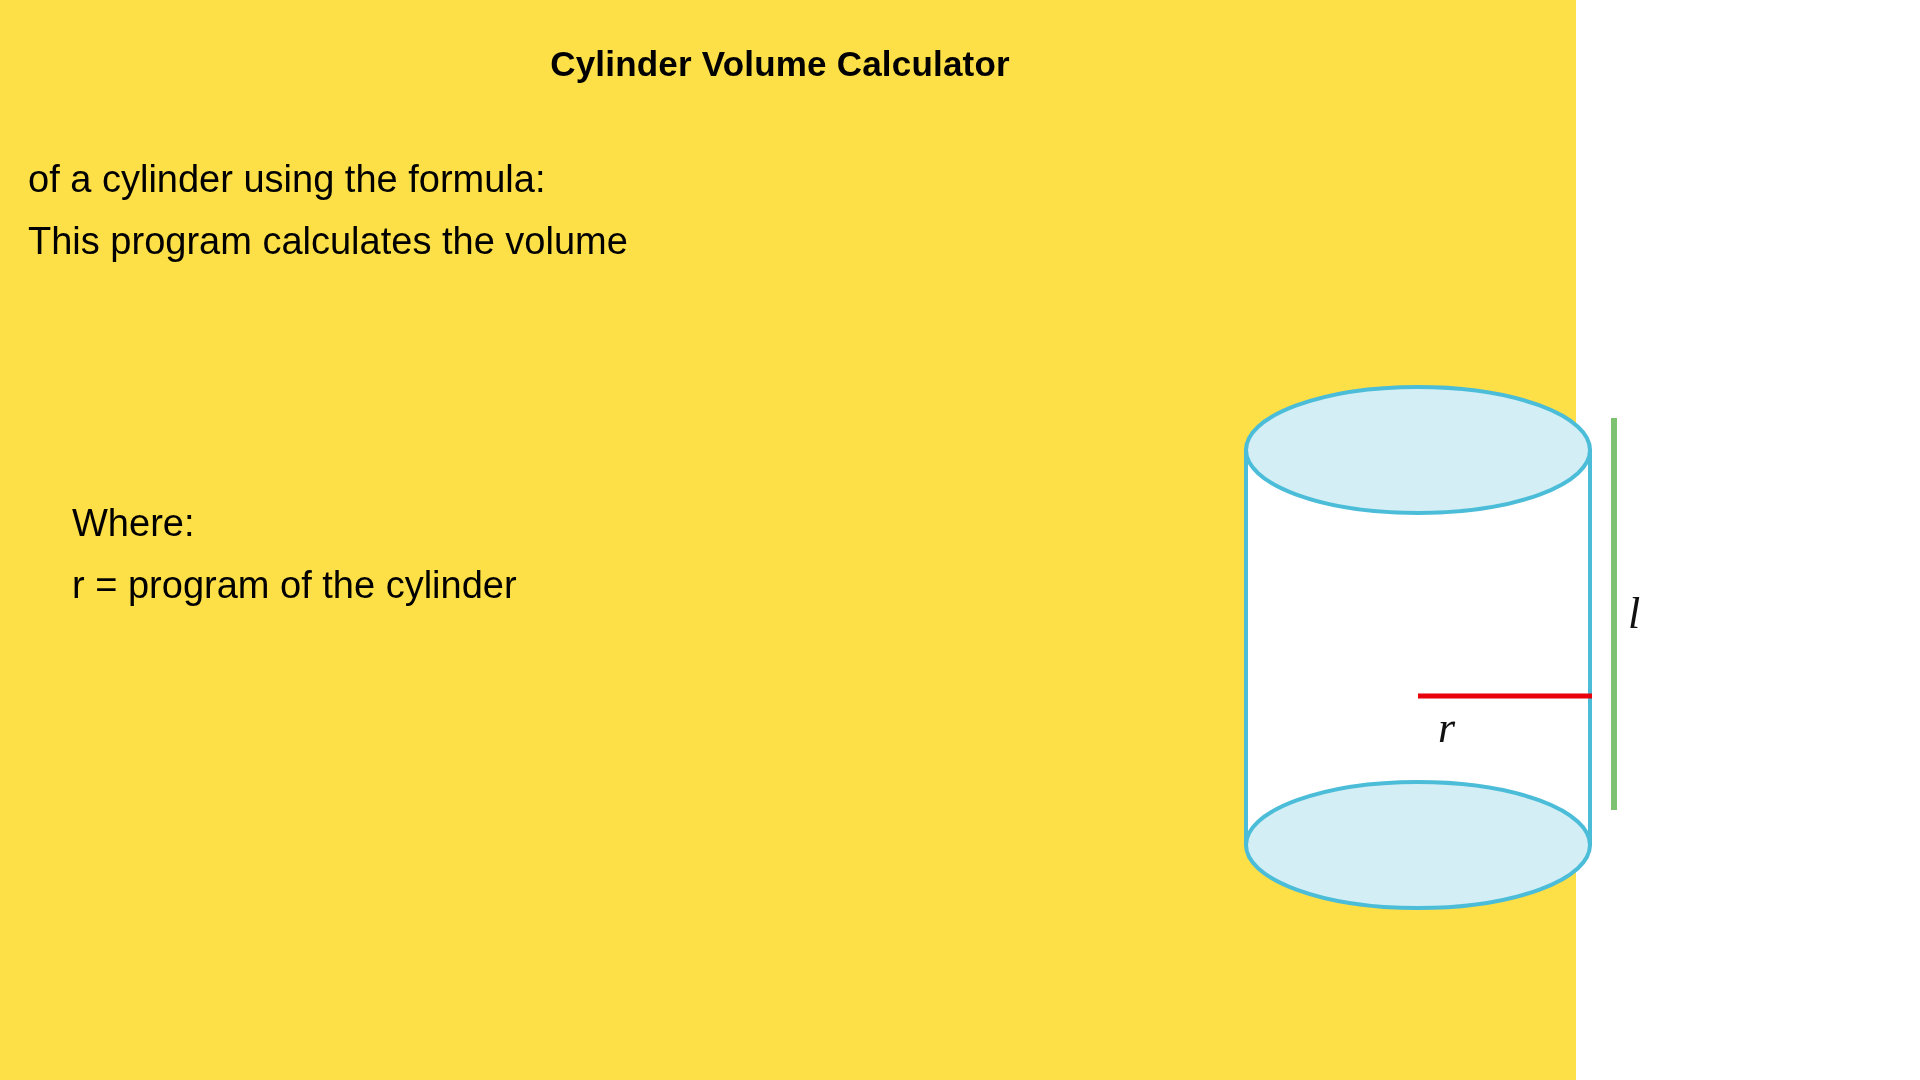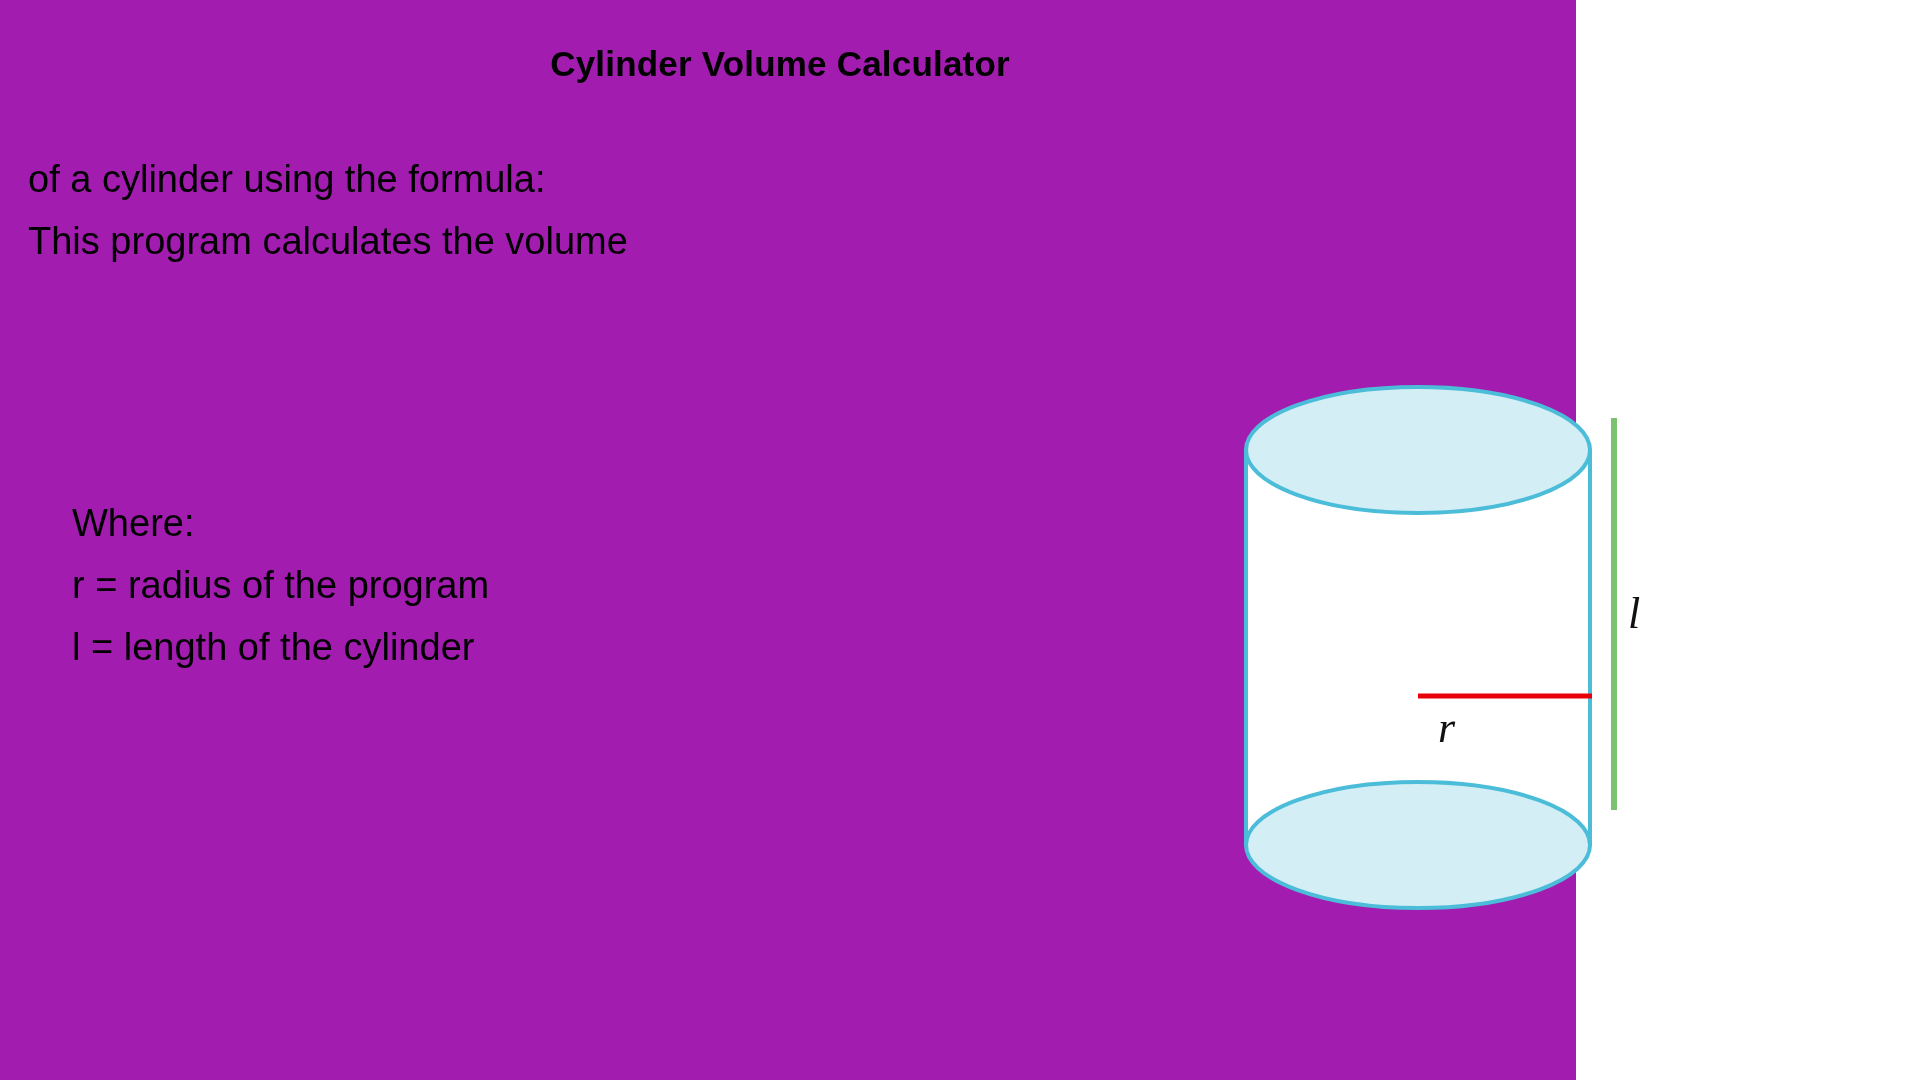--- a/index.html
+++ b/index.html
@@ -14,21 +14,21 @@
     overflow: hidden;
     font-family: "Liberation Sans", sans-serif;
     color: #000000;
   }
 
   #slide {
     position: absolute;
     left: 0; top: 0;
     width: 1576px;
     height: 1080px;
-    background: #a21caf;
+    background: #fde047;
   }
 
   
   .slide-title {
     position: absolute;
     left: 0;
     top: 44px;
     width: 1560px;
     text-align: center;
     font-family: "Liberation Sans", sans-serif;
@@ -127,22 +127,21 @@
   <div class="slide-title">Cylinder Volume Calculator</div>
 
   <div class="body-block">
     <div class="body-line">of a cylinder using the formula:</div>
     <div class="body-line">This program calculates the volume</div>
   </div>
 
 
   <div class="where-block">
     <div class="where-line">Where:</div>
-    <div class="where-line">r = radius of the program</div>
-    <div class="where-line">l = length of the cylinder</div>
+    <div class="where-line">r = program of the cylinder</div>
   </div>
 
   <div class="diagram">
     <svg viewBox="0 0 800 680" xmlns="http://www.w3.org/2000/svg">
 
       <path d="M 286 210 L 286 605 A 172 63 0 0 0 630 605 L 630 210 Z" fill="#ffffff" stroke="none"></path>
 
       <ellipse cx="458" cy="605" rx="172" ry="63" fill="#D3EEF5" stroke="#4CBDD8" stroke-width="4"></ellipse>
 
       <line x1="286" y1="210" x2="286" y2="605" stroke="#4CBDD8" stroke-width="4" stroke-linecap="round"></line>

